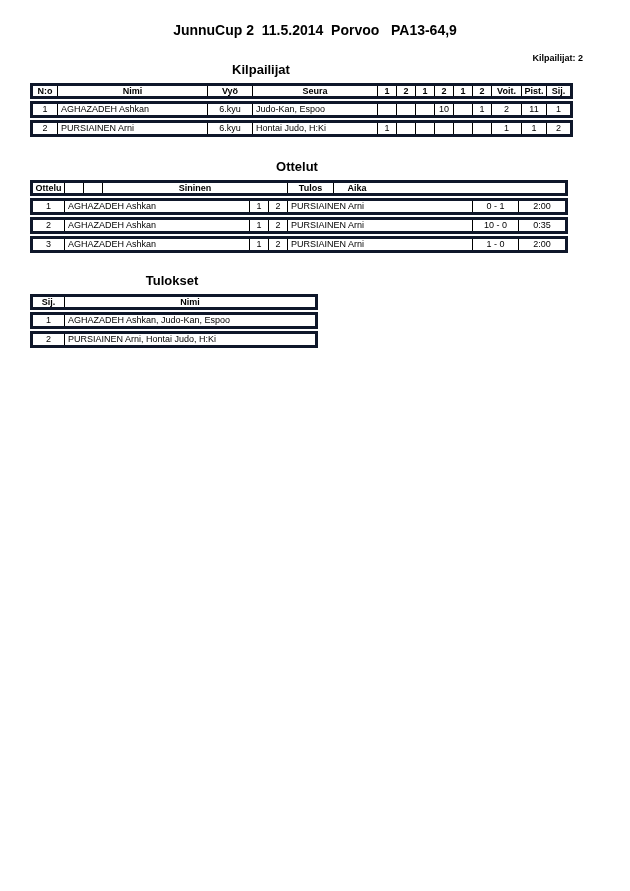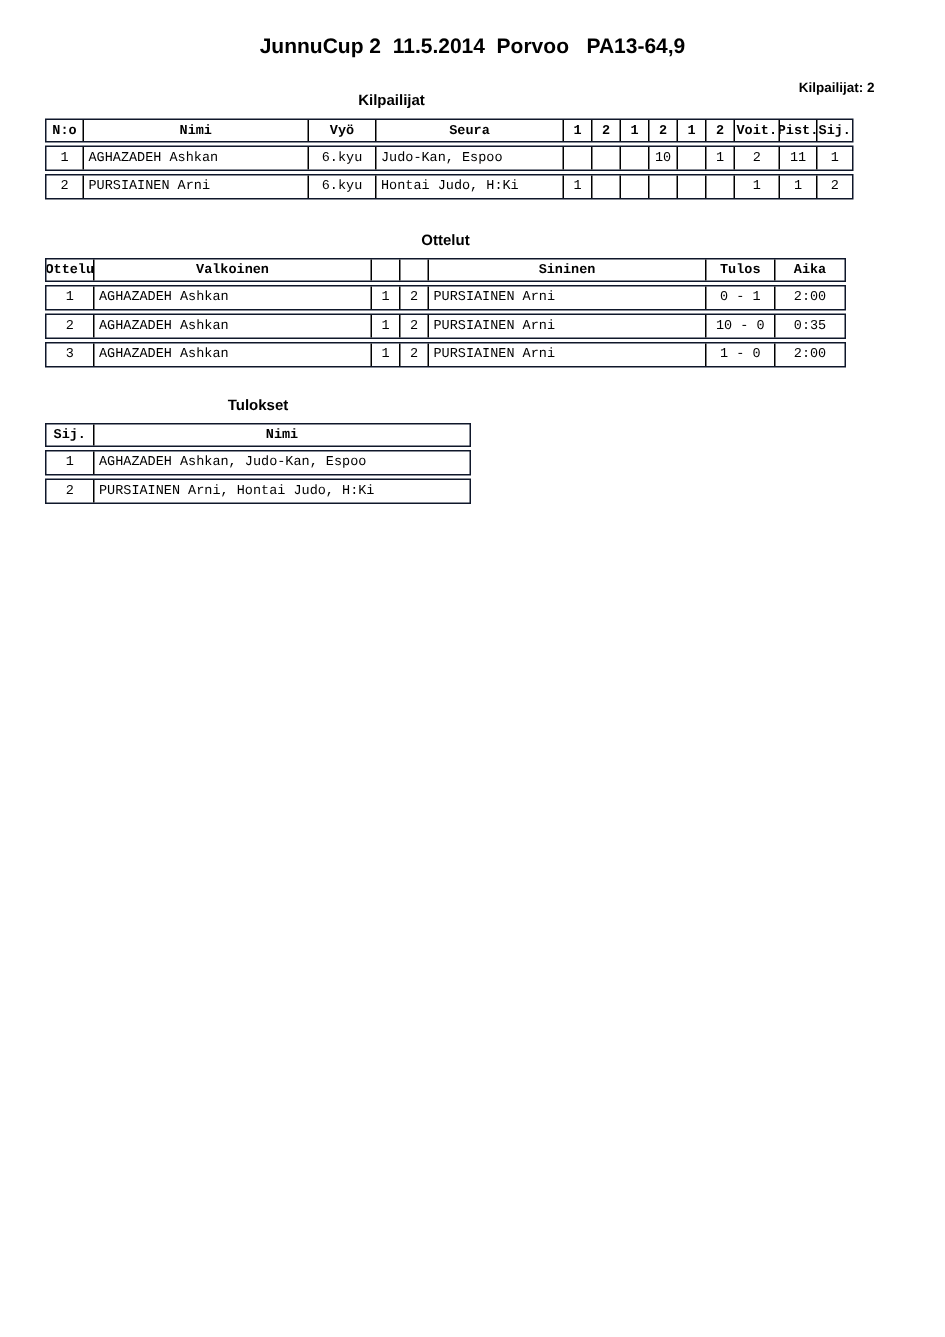--- a/index.html
+++ b/index.html
@@ -20,36 +20,35 @@
   }
   .count-label {
     position: absolute;
     top: 53px;
     right: 47px;
     font-size: 9px;
     font-weight: bold;
   }
   .section-heading {
     font-weight: bold;
-    font-size: 10px;
+    font-size: 13px;
     text-align: center;
   }
   .h-kilpailijat { width: 462px; margin: 24px 0 6px 30px; }
   .h-ottelut    { width: 534px; margin: 22px 0 6px 30px; }
   .h-tulokset   { width: 284px; margin: 20px 0 6px 30px; }
 
   .tbl { margin-left: 30px; width: fit-content; }
   .trow {
     display: flex;
-    border: 1px solid #0f172a;
+    border: 3px solid #0f172a;
     margin-bottom: 2px;
     background: #fff;
     box-sizing: border-box;
     height: 17px;
-    font-family: Liberation Mono, monospace;
   }
   .thead { height: 16px; }
   .thead .tcell { font-weight: bold; justify-content: center; text-align: center; }
   .tcell {
     box-sizing: border-box;
     border-right: 1px solid #000;
     padding: 1px 3px;
     font-size: 9px;
     line-height: 11px;
     display: flex;
@@ -135,21 +134,20 @@
       <div class="tcell k-voit center">1</div>
       <div class="tcell k-pist center">1</div>
       <div class="tcell k-sij center">2</div>
     </div>
   </div>
 
   <div class="section-heading h-ottelut">Ottelut</div>
   <div class="tbl">
     <div class="trow thead">
       <div class="tcell o-ottelu">Ottelu</div>
-      <div class="tcell o-name">Valkoinen</div>
       <div class="tcell o-n"></div>
       <div class="tcell o-n"></div>
       <div class="tcell o-name">Sininen</div>
       <div class="tcell o-tulos">Tulos</div>
       <div class="tcell o-aika">Aika</div>
     </div>
     <div class="trow">
       <div class="tcell o-ottelu center">1</div>
       <div class="tcell o-name">AGHAZADEH Ashkan</div>
       <div class="tcell o-n center">1</div>

